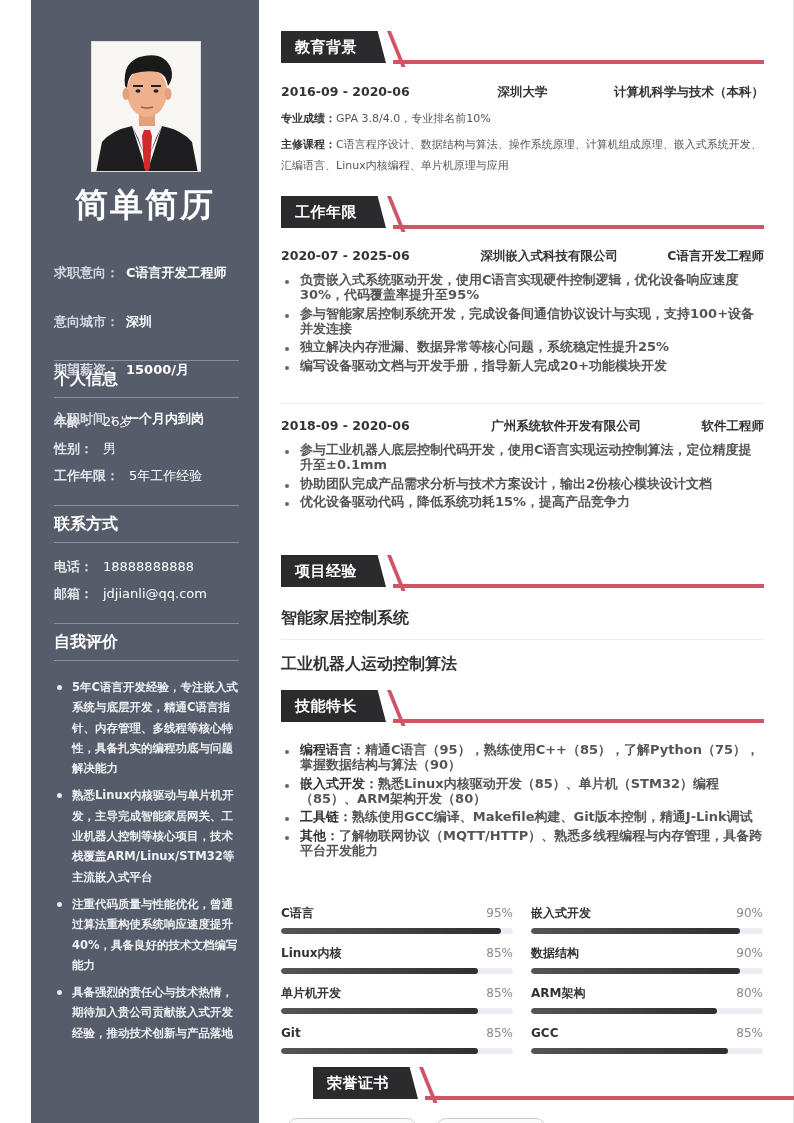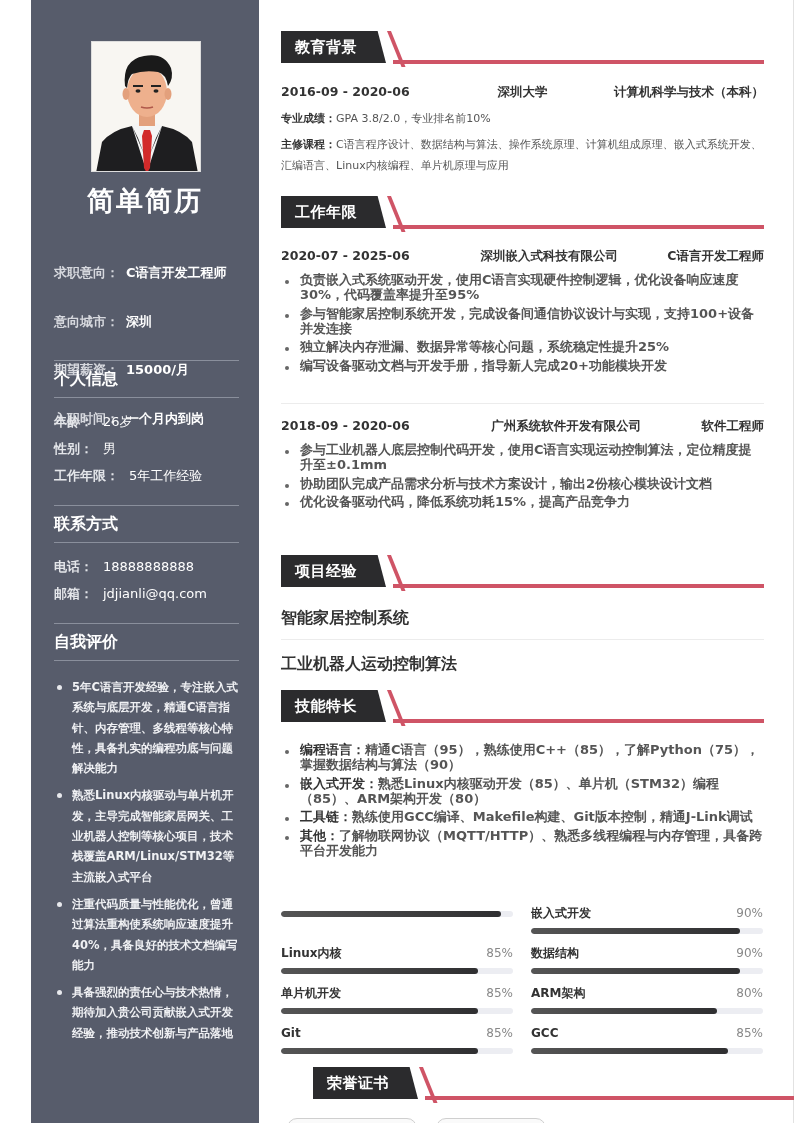--- a/index.html
+++ b/index.html
@@ -5,21 +5,21 @@
   * { box-sizing: border-box; margin: 0; padding: 0; }
   html, body { width: 794px; height: 1123px; overflow: hidden; background: #ffffff; }
   body { font-family: "DejaVu Sans", "Liberation Sans", sans-serif; color: #444; position: relative; }
 
   .page { position: absolute; left: 0; top: 0; width: 794px; height: 1123px; background: #fff; border-right: 1px solid #e2e2e2; }
 
   
   .sidebar { position: absolute; left: 31px; top: 0; width: 228px; height: 1123px; background: #575c6b; color: #fff; padding: 0 21px; }
   .photo { position: absolute; left: 60px; top: 41px; width: 110px; height: 131px; background: #f8f6f2; overflow: hidden; border: 1px solid #ddd; }
   .photo svg { display: block; }
-  .name { position: absolute; left: 0; top: 183px; width: 228px; text-align: center; font-size: 27px; font-weight: bold; color: #fff; letter-spacing: 2px; }
+  .name { position: absolute; left: 0; top: 183px; width: 228px; text-align: center; font-size: 33px; font-weight: bold; color: #fff; letter-spacing: 2px; }
   .intent { position: absolute; left: 23px; top: 236px; width: 190px; }
   .kv { display: flex; font-size: 13px; font-weight: bold; height: 22.5px; line-height: 22.5px; margin-top: 26px; }
   .kv .k { color: #d6d8de; width: 72px; flex: none; }
   .kv .v { color: #fff; }
 
   .side-section { position: absolute; left: 23px; width: 185px; }
   .side-rule { height: 1px; background: #8a8f9c; }
   .side-title { font-size: 16px; font-weight: bold; color: #fff; height: 36px; line-height: 36px; }
   .side-list { padding-top: 10px; }
   .side-kv { display: flex; font-size: 13px; height: 27px; line-height: 27px; }
@@ -177,21 +177,21 @@
         </div>
       <div class="slash"></div>
       <div class="line"></div>
     </div>
     <div class="row3" style="top:84px;">
       <span class="l">2016-09 - 2020-06</span>
       <span class="c">深圳大学</span>
       <span class="r">计算机科学与技术（本科）</span>
     </div>
     <div class="para" style="top:108px;">
-      <b>专业成绩：</b><span>GPA 3.8/2.0，专业排名前10%</span>
+      <b>专业成绩：</b><span>GPA 3.8/4.0，专业排名前10%</span>
     </div>
     <div class="para" style="top:134px;">
       <b>主修课程：</b><span>C语言程序设计、数据结构与算法、操作系统原理、计算机组成原理、嵌入式系统开发、汇编语言、Linux内核编程、单片机原理与应用</span>
     </div>
 
     <div class="sec-head" style="top:196px;">
       <div class="tag">
           <span>工作年限</span>
         </div>
       <div class="slash"></div>
@@ -240,20 +240,24 @@
     </div>
     <ul class="bullets" style="top:742px;">
       <li><b>编程语言：</b><span>精通C语言（95），熟练使用C++（85），了解Python（75），掌握数据结构与算法（90）</span></li>
       <li><b>嵌入式开发：</b><span>熟悉Linux内核驱动开发（85）、单片机（STM32）编程（85）、ARM架构开发（80）</span></li>
       <li><b>工具链：</b><span>熟练使用GCC编译、Makefile构建、Git版本控制，精通J-Link调试</span></li>
       <li><b>其他：</b><span>了解物联网协议（MQTT/HTTP）、熟悉多线程编程与内存管理，具备跨平台开发能力</span></li>
     </ul>
 
     <div class="skills">
       <div class="skill">
+        <div class="top">
+            <span class="n">C语言</span>
+            <span class="p">95%</span>
+          </div>
         <div class="bar">
             <div class="fill" style="width: 95%;"></div>
           </div>
       </div>
       <div class="skill">
         <div class="top">
             <span class="n">嵌入式开发</span>
             <span class="p">90%</span>
           </div>
         <div class="bar">

